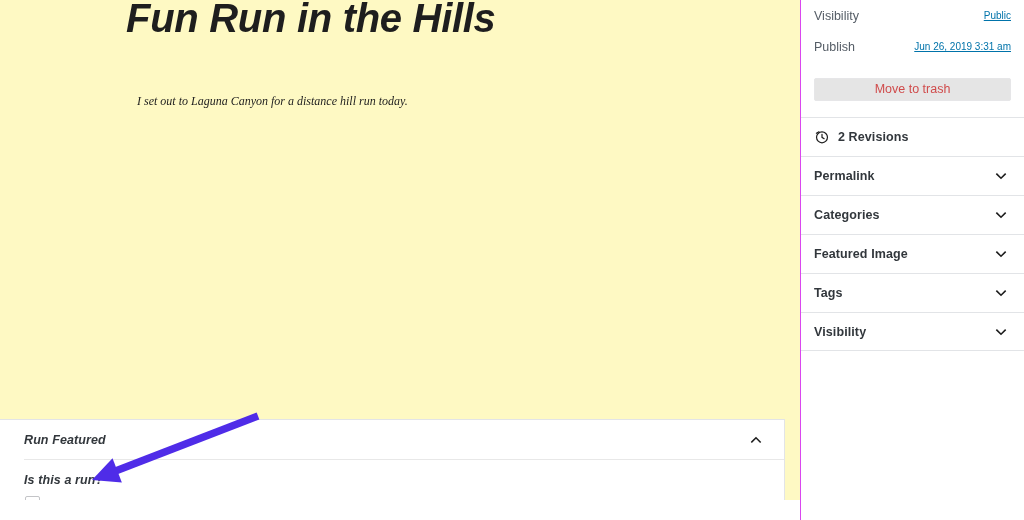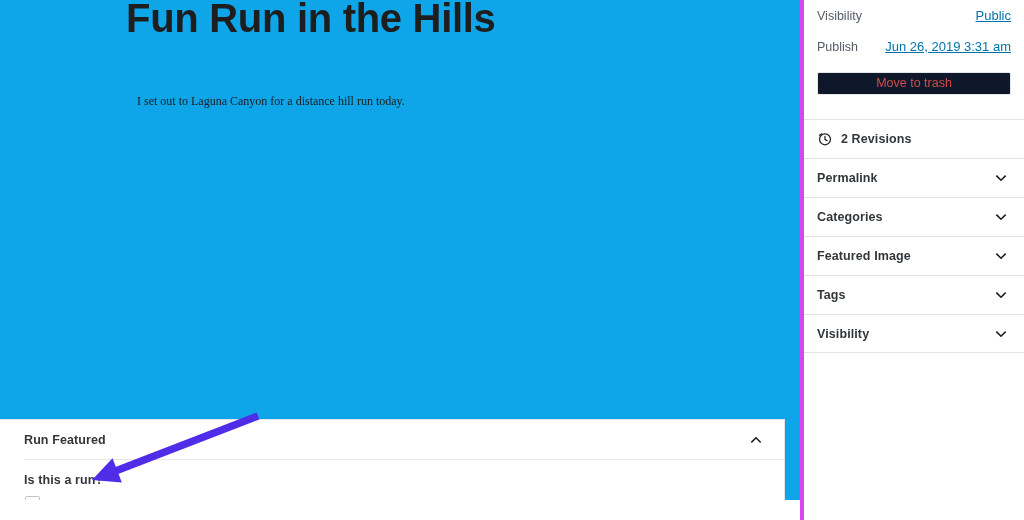--- a/index.html
+++ b/index.html
@@ -23,22 +23,23 @@
     overflow: hidden;
   }
 
   
   .editor {
     position: absolute;
     left: 0;
     top: 0;
     width: 800px;
     height: 500px;
-    background: #0ea5e9;
+    background: #fef9c3;
     overflow: hidden;
+    font-style: italic;
   }
 
   .post-title {
     position: absolute;
     left: 126px;
     top: -6px;
     width: 600px;
     margin: 0;
     font-family: "Liberation Sans", sans-serif;
     font-size: 40px;
@@ -119,21 +120,21 @@
   }
 
   
   .sidebar {
     position: absolute;
     left: 800px;
     top: 0;
     width: 224px;
     height: 520px;
     background: #ffffff;
-    border-left: 4px solid #d946ef;
+    border-left: 1px solid #d946ef;
     box-sizing: border-box;
     overflow: hidden;
   }
 
   .status-section {
     padding: 0 13px;
   }
 
   .status-row {
     display: flex;
@@ -143,21 +144,21 @@
     font-size: 12.5px;
     color: #555d66;
   }
   .status-row .label {
     color: #555d66;
     font-size: 12.5px;
   }
   .link-blue {
     color: #0073aa;
     text-decoration: underline;
-    font-size: 13px;
+    font-size: 10px;
     cursor: pointer;
   }
 
   .sticky-row {
     display: flex;
     align-items: center;
     height: 30px;
     margin-top: 3px;
   }
   .sticky-checkbox {
@@ -171,37 +172,37 @@
   }
   .sticky-label {
     margin-left: 11px;
     font-size: 12.5px;
     color: #555d66;
   }
 
   .trash-button {
     display: block;
     width: 100%;
-    margin-top: 10px;
+    margin-top: 16px;
     height: 23px;
     line-height: 21px;
     text-align: center;
-    background: #0f172a;
+    background: #e5e5e5;
     border: 1px solid #e6e6e8;
     border-radius: 2px;
     color: #d04b4b;
     font-size: 12.5px;
     font-family: "Liberation Sans", sans-serif;
     cursor: pointer;
     box-sizing: border-box;
     padding: 0;
   }
 
   .revisions-row {
-    margin-top: 24px;
+    margin-top: 16px;
     border-top: 1px solid #e2e4e7;
     height: 38px;
     display: flex;
     align-items: center;
     padding: 0 13px;
     cursor: pointer;
   }
   .revisions-label {
     font-size: 12.5px;
     font-weight: bold;

